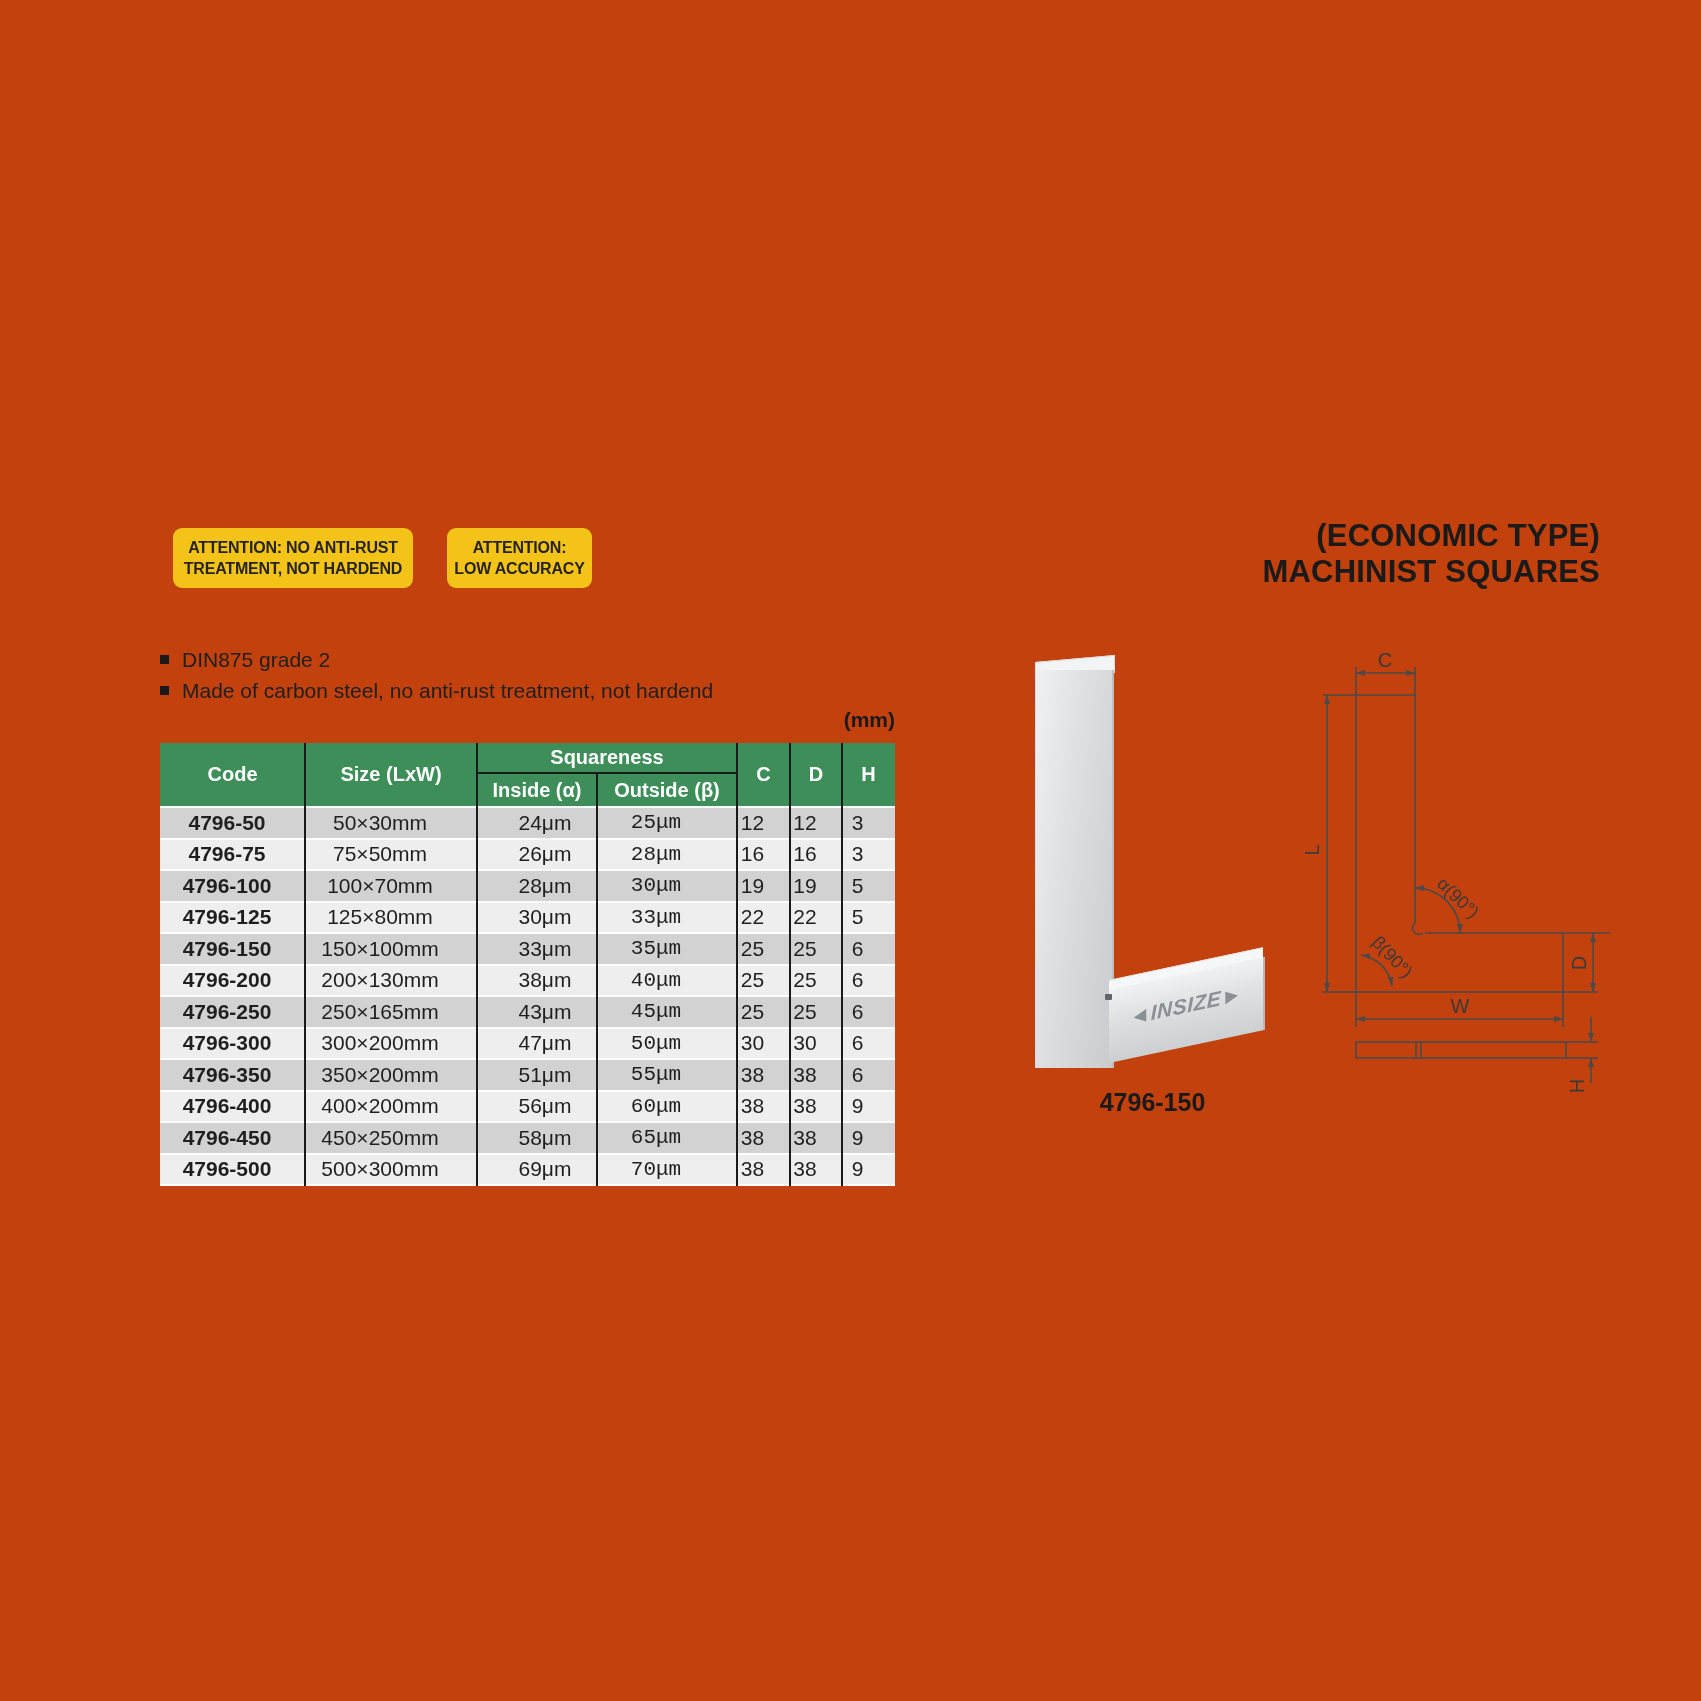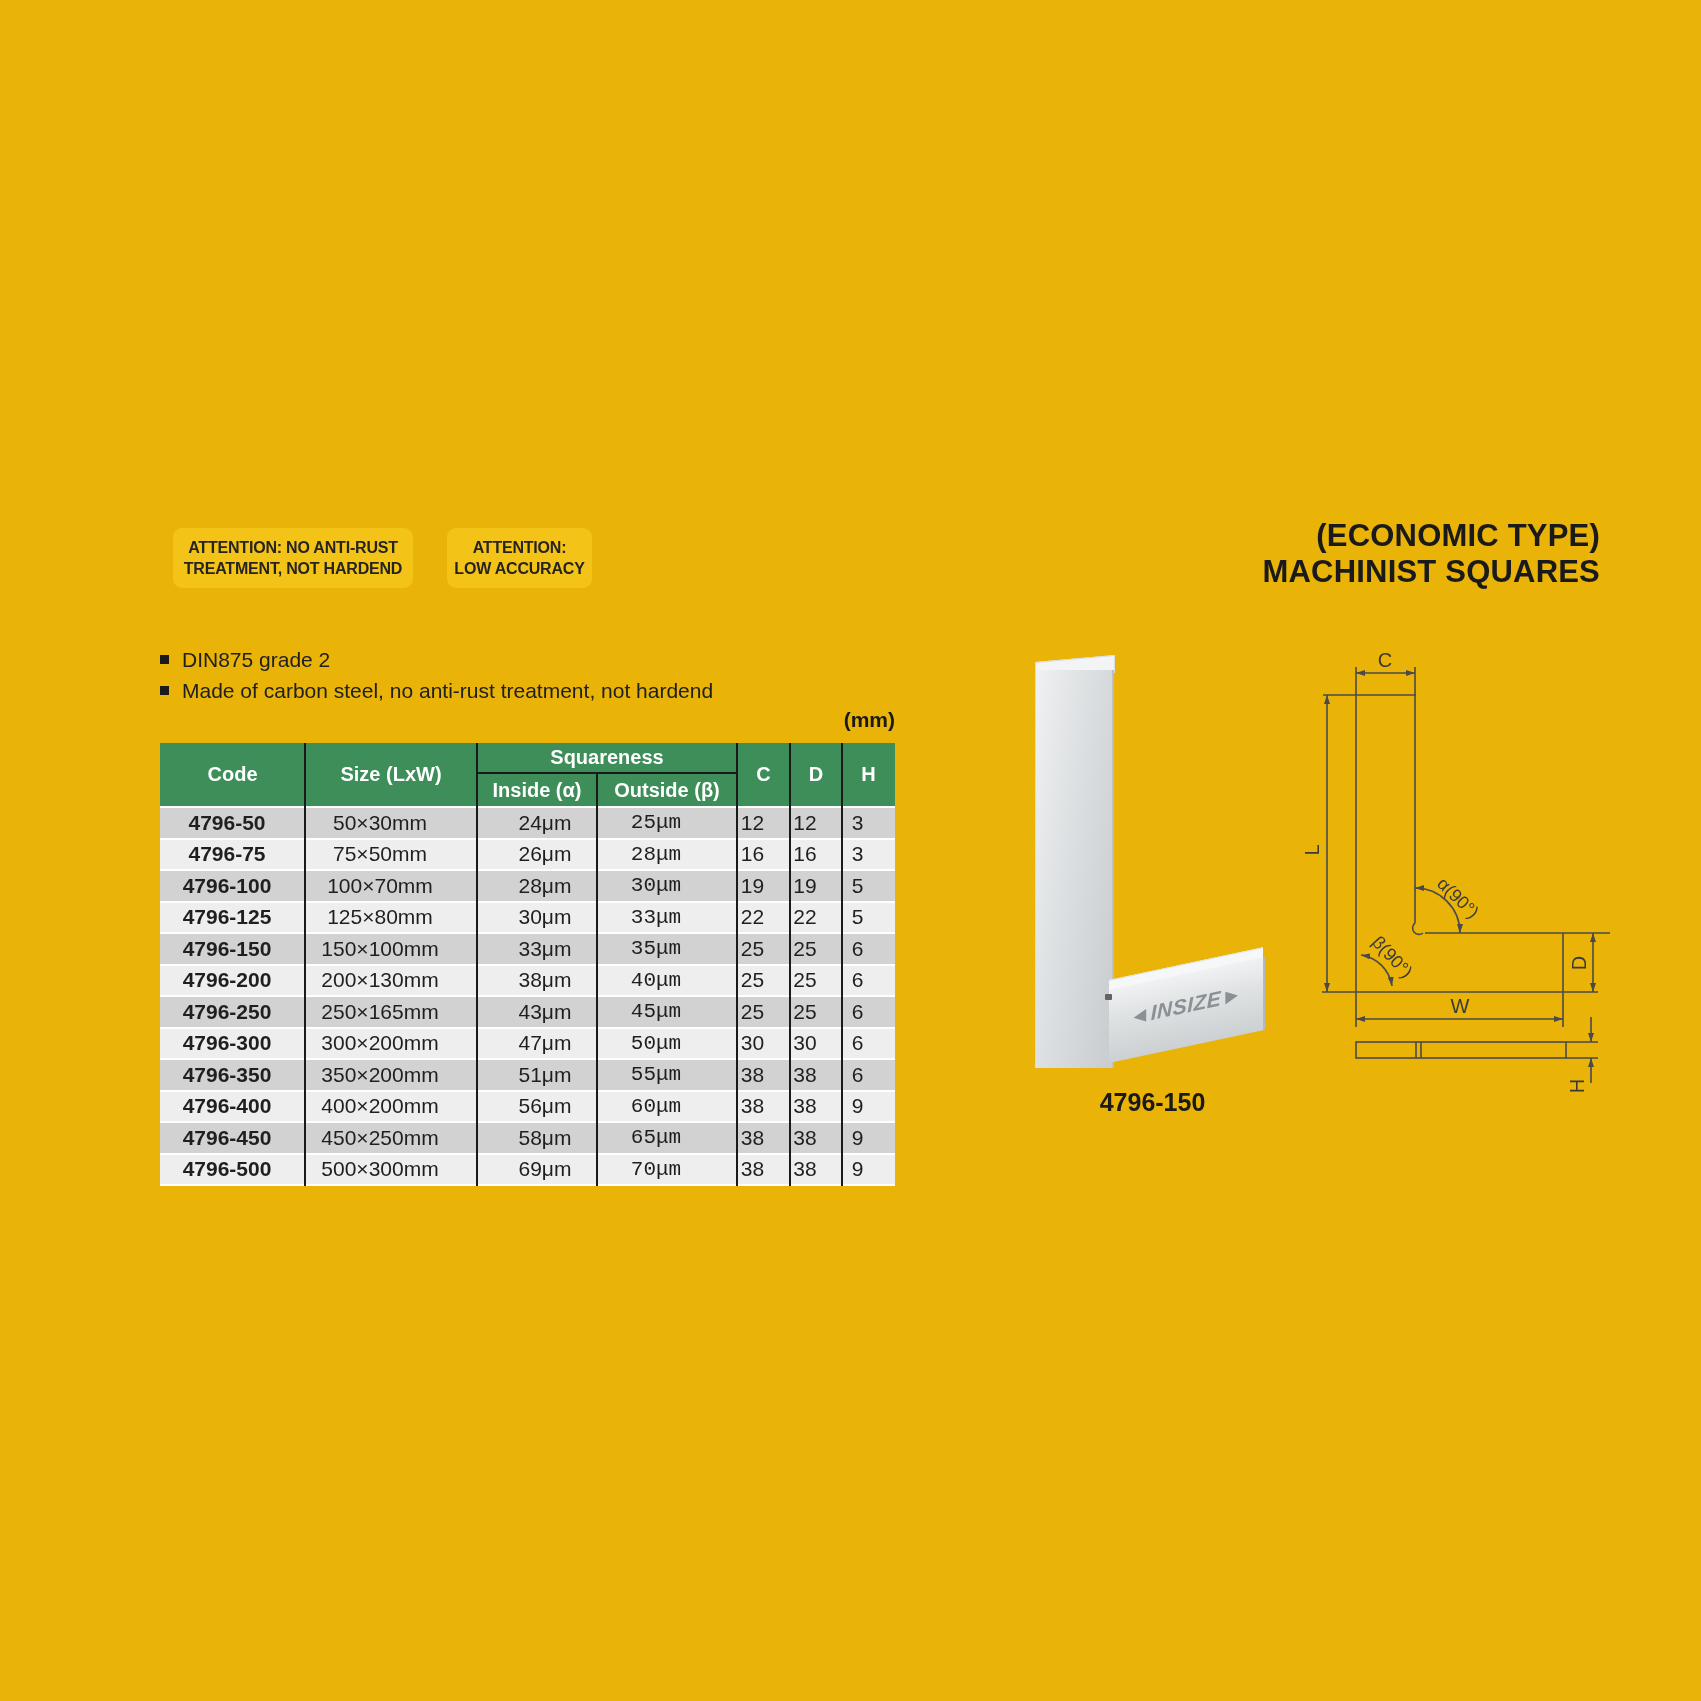--- a/index.html
+++ b/index.html
@@ -1,17 +1,17 @@
 <!DOCTYPE html>
 <html><head>
 <meta charset="utf-8">
 <style>
   html,body{margin:0;padding:0;background:#fff;}
   .page{
-    position:relative;width:1701px;height:1701px;background:#eab308;overflow:hidden;
+    position:relative;width:1701px;height:1701px;background:#c2410c;overflow:hidden;
     font-family:"Liberation Sans", sans-serif;color:#1c1c1c;
   }
   
   .attn{
     position:absolute;top:528px;height:60px;background:#f4c318;border-radius:9px;
     display:flex;flex-direction:column;justify-content:center;align-items:center;
     font-weight:bold;font-size:16px;line-height:21px;color:#262420;text-align:center;
     letter-spacing:-0.2px;
   }
   .attn1{left:173px;width:240px;}

